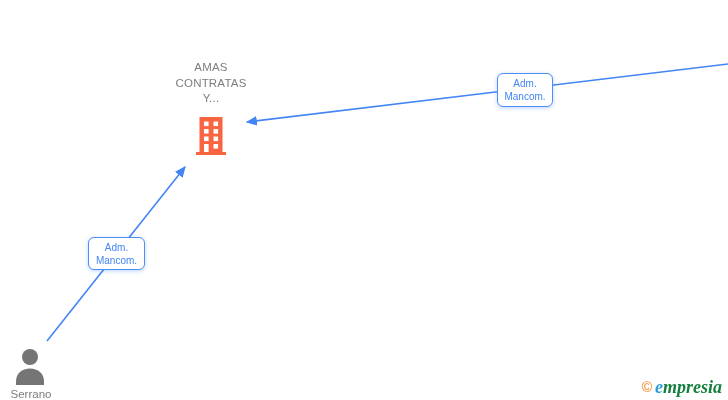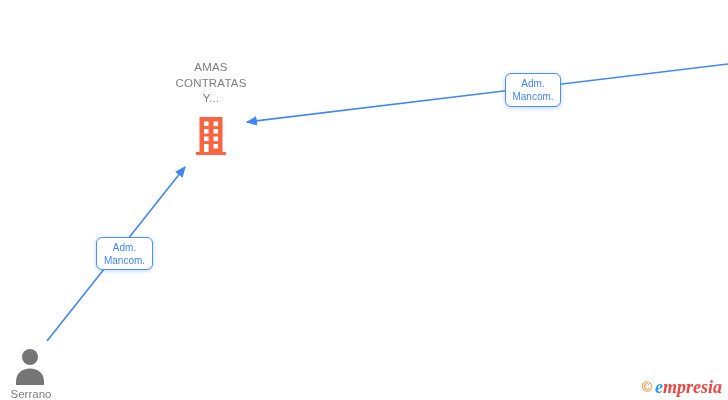--- a/index.html
+++ b/index.html
@@ -20,21 +20,20 @@
     white-space: pre-line;
     box-sizing: border-box;
     background: #ffffff;
     border: 1.5px solid #4d8ef7;
     border-radius: 6px;
     color: #4285f4;
     font-size: 10px;
     line-height: 13px;
     box-shadow: 0 1px 4px rgba(66,133,244,0.35);
     cursor: pointer;
-    margin-left: 8px;
   }
   .edge-label.left  { left: 88px;  top: 237px; width: 57px; height: 33px; }
   .edge-label.right { left: 497px; top: 73px;  width: 56px; height: 34px; }
 
   .node { position: absolute; }
   .node-label {
     position: absolute;
     text-align: center;
     white-space: pre-line;
   }
@@ -64,21 +63,21 @@
   }
   .watermark .copy {
     font-family: "Liberation Sans", sans-serif;
     font-style: normal;
     font-size: 14px;
     color: #f58220;
     vertical-align: 1px;
     margin-right: 3px;
   }
   .watermark .brand-initial { color: #2f9cd8; font-weight: bold; }
-  .watermark .brand-rest    { color: #ef4444; font-weight: bold; }
+  .watermark .brand-rest    { color: #15803d; font-weight: bold; }
 </style>
 </head>
 <body>
 
 <div class="canvas">
 
   <svg class="edges-layer" width="728" height="400" viewBox="0 0 728 400">
     <defs>
       <marker id="arrow" markerWidth="9" markerHeight="7" refX="6.2" refY="3" orient="auto" markerUnits="strokeWidth">
         <path d="M0,0 L7,3 L0,6 Z" fill="#4285f4"></path>

